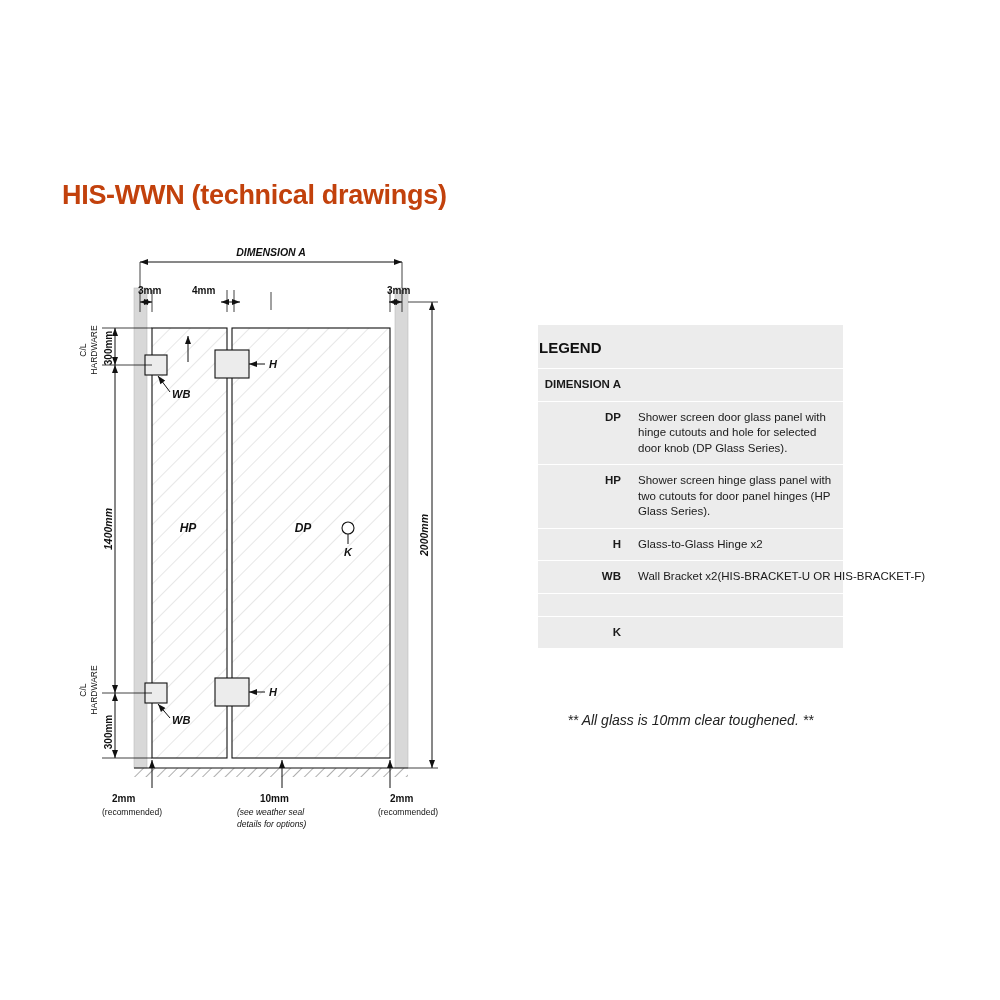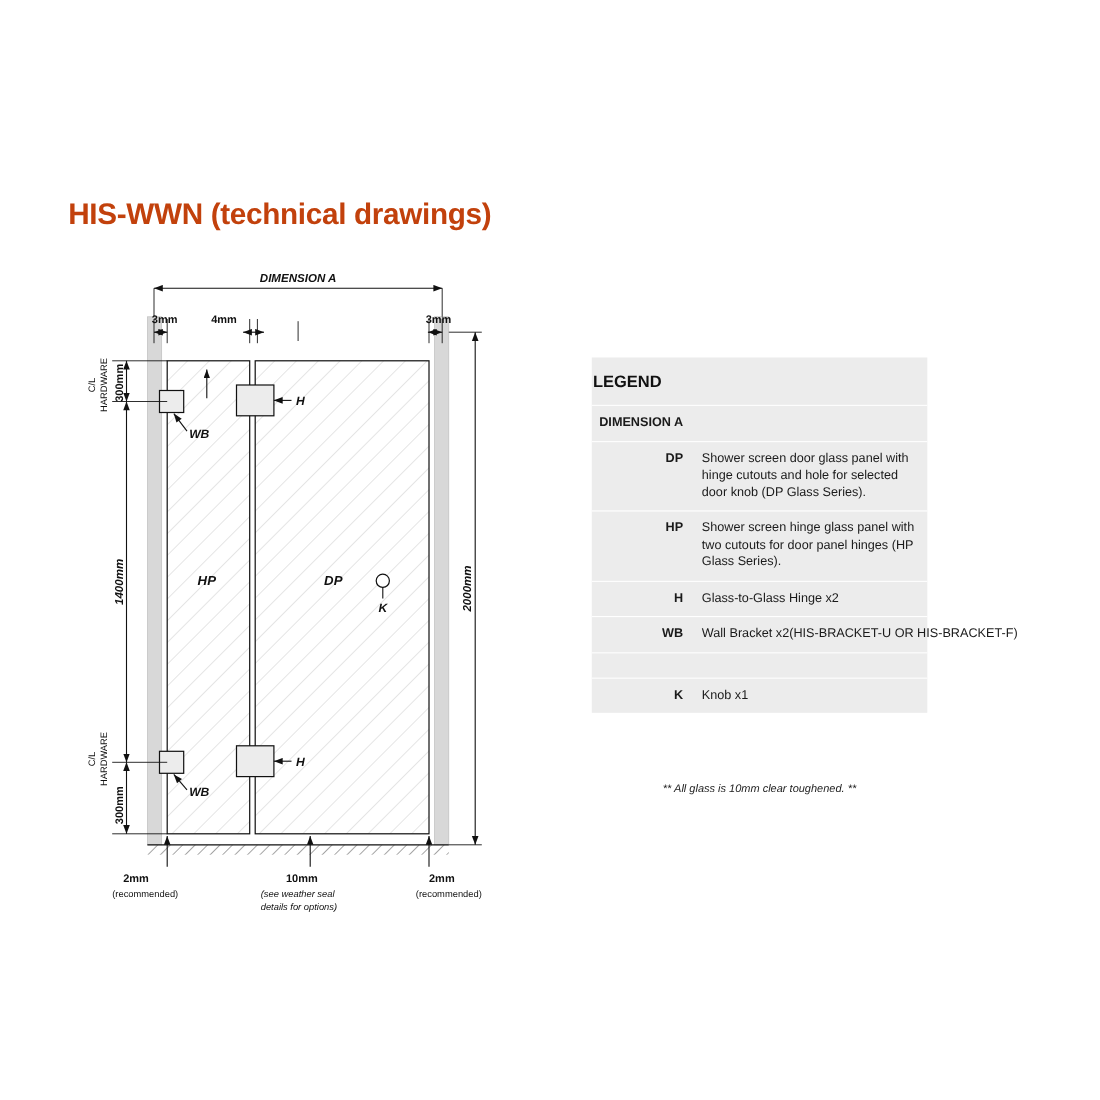--- a/index.html
+++ b/index.html
@@ -81,21 +81,21 @@
     white-space: nowrap;
     overflow: visible;
   }
   .legend-row.spacer { min-height: 22px; }
   #legend-footnote {
     position: absolute;
     left: 538px;
     top: 712px;
     width: 305px;
     text-align: center;
-    font-size: 10px;
+    font-size: 14px;
     font-style: italic;
     color: #222;
   }
 
   
   text {
     font-family: "Liberation Sans", sans-serif;
     fill: #111;
   }
   .dim-label { font-size: 10.5px; font-style: italic; font-weight: bold; }
@@ -251,17 +251,16 @@
     <div class="legend-val">Wall Bracket x2(HIS-BRACKET-U OR HIS-BRACKET-F)</div>
   </div>
 
   <div class="legend-row spacer">
     <div class="legend-key"></div>
     <div class="legend-val"></div>
   </div>
 
   <div class="legend-row">
     <div class="legend-key">K</div>
-    <div class="legend-val">Knob x1</div>
   </div>
 </div>
 
 <div id="legend-footnote">** All glass is 10mm clear toughened. **</div>
 
 </body></html>

